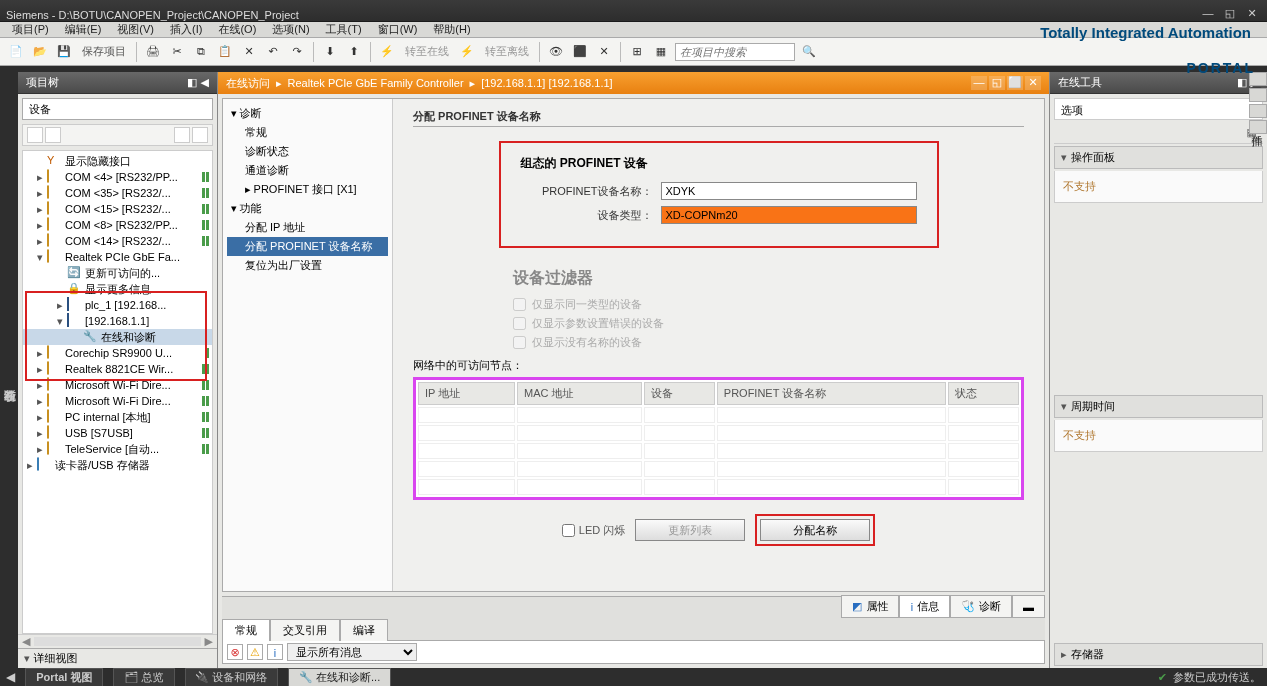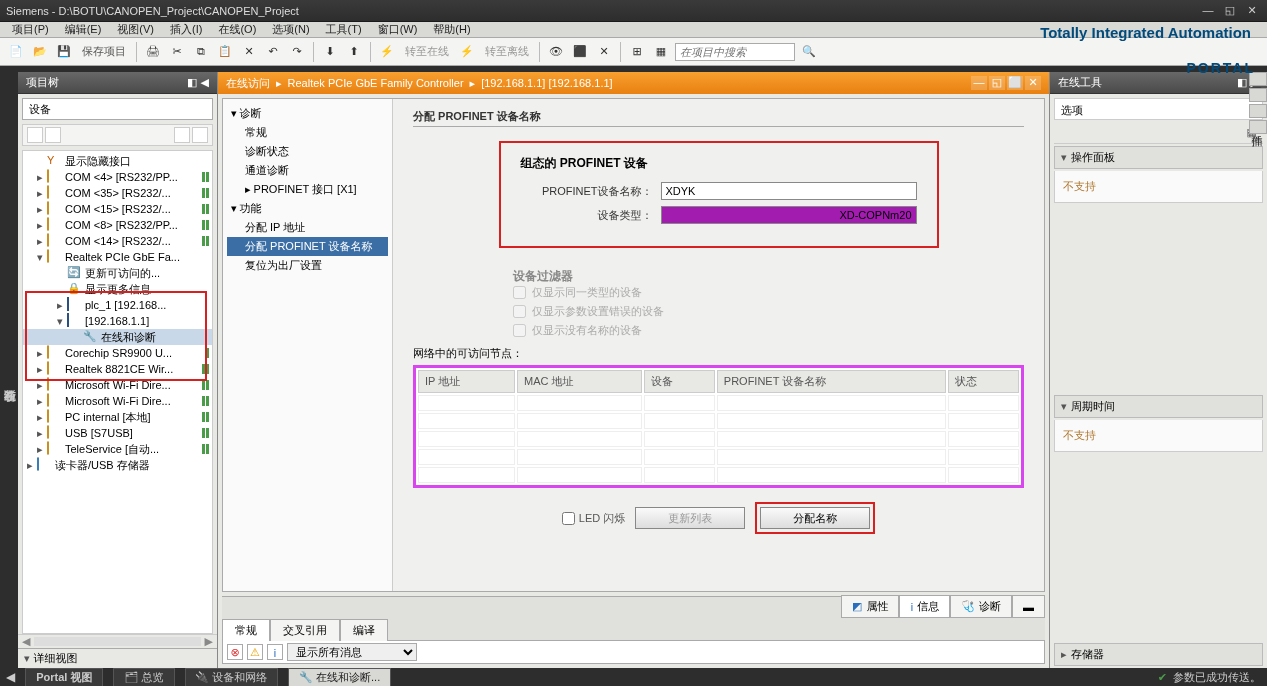--- a/index.html
+++ b/index.html
@@ -1,19 +1,19 @@
 <!DOCTYPE html>
 <html><head>
 <meta charset="utf-8">
 <style>
 * { margin: 0; padding: 0; box-sizing: border-box; font-family: "Microsoft YaHei", Arial, sans-serif; font-size: 11px; }
 body { background: #2d2d2d; width: 1267px; height: 686px; overflow: hidden; position: relative; }
 
 
-.titlebar { height: 22px; background: linear-gradient(#3a3a3a, #2d2d2d); color: #ddd; display: flex; align-items: center; padding: 0 6px; border-bottom: 1px solid #1a1a1a; }
+.titlebar { height: 22px; background: linear-gradient(#3a3a3a, #2d2d2d); color: #ddd; display: flex; align-items: flex-end; padding: 0 6px; border-bottom: 1px solid #1a1a1a; }
 .titlebar .title { flex: 1; }
 .titlebar .win-controls { display: flex; gap: 4px; }
 .titlebar .win-btn { width: 18px; height: 14px; color: #ccc; text-align: center; cursor: pointer; }
 
 
 .menubar { height: 16px; background: #d9d9d6; display: flex; align-items: stretch; padding: 0 4px; border-bottom: 1px solid #aaa; }
 .menubar .menu-item { padding: 0 8px; display: flex; align-items: center; color: #222; cursor: pointer; }
 .menubar .brand { margin-left: auto; font-weight: bold; color: #004a7c; font-size: 15px; padding-right: 12px; line-height: 22px; }
 .brand-portal { position:absolute; right:12px; top:60px; color:#004a7c; font-weight:bold; letter-spacing:2px; font-size:14px; z-index:5; }
 
@@ -69,21 +69,21 @@
 
 .content-area { flex:1; padding:10px 20px; background:#f0f0ee; overflow:auto; position:relative; }
 .section-title { font-weight:bold; color:#333; border-bottom:1px solid #aaa; padding-bottom:2px; margin-bottom:14px; }
 .config-box { border:2px solid #d82020; padding:12px 20px 16px 20px; margin:0 auto 20px auto; width:440px; background:#f0f0ee; }
 .config-box h4 { font-weight:bold; margin-bottom:10px; font-size:12px; }
 .form-row { display:flex; align-items:center; margin-bottom:6px; }
 .form-row label { width:140px; text-align:right; padding-right:8px; color:#333; }
 .form-row input { flex:1; border:1px solid #888; height:18px; padding:8px 4px; background:#fff; }
 
 .filter-section { margin:12px 0 8px 100px; }
-.filter-title { font-weight:bold; color:#888; font-size:12px; }
+.filter-title { font-weight:bold; color:#888; margin-bottom:8px; font-size:16px; }
 .filter-row { display:flex; align-items:center; gap:6px; margin-bottom:4px; color:#aaa; }
 .filter-row input[type=checkbox] { accent-color:#aaa; }
 
 .nodes-label { margin-top:8px; }
 .nodes-table { width:100%; border:3px solid #d946ef; margin-top:4px; background:#fff; }
 .nodes-table thead th { background:#e8e8e5; border:1px solid #ccc; padding:3px 6px; text-align:left; font-weight:normal; color:#555; }
 .nodes-table tbody tr { height:16px; }
 .nodes-table tbody td { border:1px solid #eee; padding:2px 6px; }
 
 .action-row { display:flex; align-items:center; gap:10px; margin-top:14px; justify-content:center; }
@@ -389,21 +389,21 @@
         <div class="section-title">分配 PROFINET 设备名称</div>
 
         <div class="config-box">
           <h4>组态的 PROFINET 设备</h4>
           <div class="form-row">
             <label>PROFINET设备名称：</label>
             <input value="XDYK" style="">
           </div>
           <div class="form-row">
             <label>设备类型：</label>
-            <input style="background: #a21caf; text-align: right;" value="XD-COPNm20">
+            <input style="background: #f97316;" value="XD-COPNm20">
           </div>
         </div>
 
         <div class="filter-section">
           <div class="filter-title">设备过滤器</div>
           <div class="filter-row">
               <input type="checkbox" disabled="" style="">
               <span>仅显示同一类型的设备</span>
             </div>
           <div class="filter-row">

